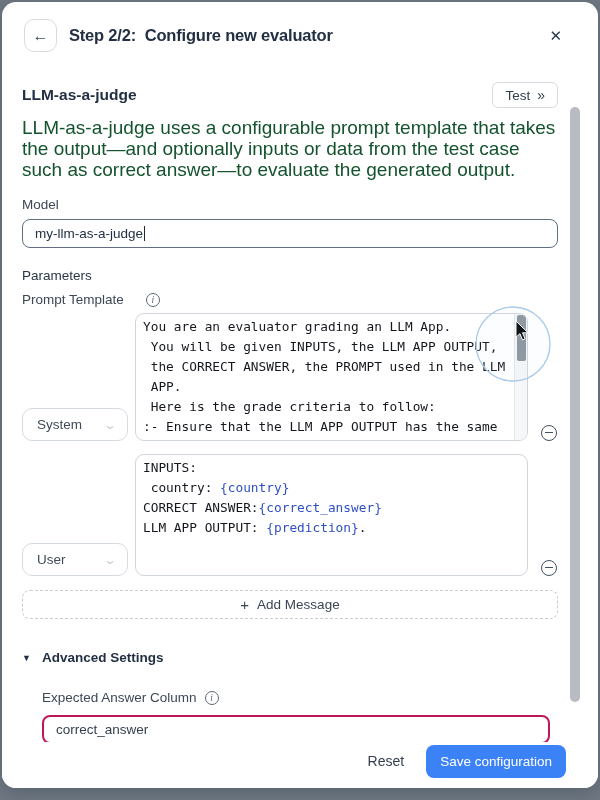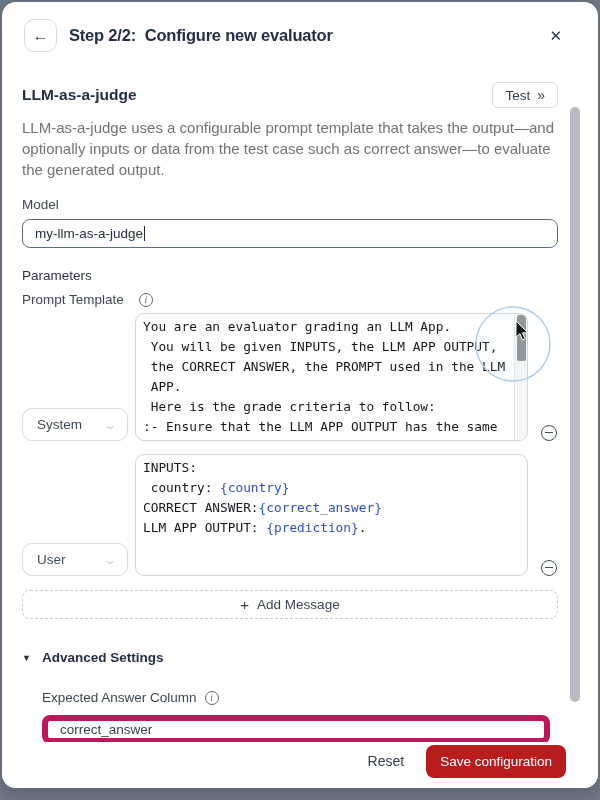--- a/index.html
+++ b/index.html
@@ -31,30 +31,30 @@
   
   .content { padding:0 20px; position:relative; }
   .title-row { display:flex; align-items:center; justify-content:space-between; margin-top:30px; width:536px; }
   .title-row h2 { font-size:15.5px; font-weight:bold; color:#233044; }
   .test-btn {
     border:1px solid #d6dbe1; background:#fff; border-radius:6px;
     padding:4px 12px; font-size:13.5px; color:#33404f; cursor:pointer;
     font-family:inherit; display:flex; align-items:center; gap:7px;
   }
   .test-btn .chev { font-size:14px; color:#33404f; }
-  .desc { margin-top:9px; width:538px; font-size:15px; line-height:21px; color:#737373; }
+  .desc { margin-top:9px; width:538px; font-size:19px; line-height:21px; color:#14532d; }
   .field-label { margin-top:17px; font-size:13.5px; color:#3c4856; }
   .text-input {
     margin-top:7px; width:536px; height:29px; border:1.5px solid #5f6e80;
     border-radius:8px; display:flex; align-items:center; padding:12px 12px;
     font-size:13.5px; color:#233044; background:#fff; cursor:text;
   }
   .caret { display:inline-block; width:1px; height:15px; background:#1d2736; margin-left:1px; }
   .params-label { margin-top:20px; font-size:13.5px; font-weight:normal; color:#2a3646; }
-  .pt-row { margin-top:9px; display:flex; align-items:center; gap:15px; font-size:13.5px; color:#3c4856; }
+  .pt-row { margin-top:9px; display:flex; align-items:center; gap:22px; font-size:13.5px; color:#3c4856; }
   .info-icon {
     width:14px; height:14px; border:1.1px solid #5a6876; border-radius:50%;
     font-size:9.5px; color:#5a6876; text-align:center; line-height:12px;
     font-family:"Liberation Serif", serif; font-style:italic; cursor:pointer;
   }
   
   .msg-row { display:flex; align-items:flex-end; margin-top:6px; width:536px; }
   .msg-row + .msg-row { margin-top:13px; }
   .role-select {
     width:106px; height:33px; border:1px solid #d6dbe1; border-radius:10px;
@@ -91,34 +91,34 @@
     color:#3a4656; cursor:pointer; display:flex; align-items:center; justify-content:center; gap:8px;
   }
   .add-msg .plus { font-size:15px; color:#3a4656; }
   
   .adv-toggle { margin-top:31px; display:flex; align-items:center; gap:11px; cursor:pointer; }
   .adv-toggle .tri { font-size:9px; color:#233044; }
   .adv-toggle .lbl { font-size:13.5px; font-weight:bold; color:#233044; }
   .adv-block { margin-left:20px; }
   .adv-label { margin-top:25px; display:flex; align-items:flex-end; gap:8px; font-size:13.5px; color:#3c4856; }
   .adv-input {
-    margin-top:10px; width:508px; height:29px; border:6px solid #be185d;
+    margin-top:10px; width:508px; height:29px; border:2px solid #be185d;
     border-radius:8px; display:flex; align-items:center; padding:0 12px;
     font-size:13.5px; color:#33404f; background:#fff; cursor:text;
   }
   .model-label { margin-top:7px; }
   
   .ftr {
     position:absolute; left:0; right:0; bottom:0; height:46px;
     display:flex; align-items:center; justify-content:flex-end; gap:22px;
     padding:0 32px 8px 0; background:#fff;
   }
   .reset-btn { background:none; border:none; font-family:inherit; font-size:14px; color:#33404f; cursor:pointer; }
   .save-btn {
-    background:#b91c1c; color:#fff; border:none; border-radius:8px;
+    background:#3b82f6; color:#fff; border:none; border-radius:8px;
     font-family:inherit; font-size:13.5px; padding:9px 14px; cursor:pointer;
   }
   
   .modal-scrollbar { position:absolute; top:0; bottom:0; right:18px; width:10px; z-index:5; }
   .modal-scrollbar .thumb {
     position:absolute; top:105px; height:595px; left:0; width:10px;
     background:#b8bcc2; border-radius:5px;
   }
   
   .cursor-overlay { position:absolute; left:468px; top:299px; width:90px; height:90px; z-index:9; pointer-events:none; }

